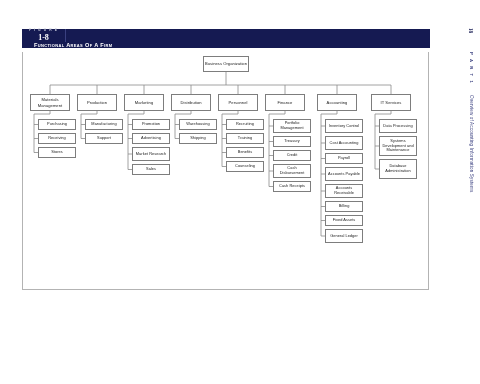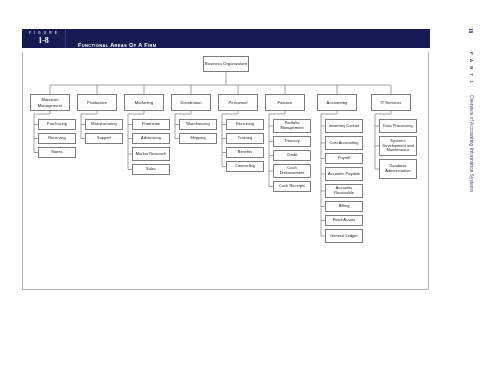--- a/index.html
+++ b/index.html
@@ -24,21 +24,22 @@
     background: #ffffff;
   }
 
   
   #figure-header {
     position: absolute;
     left: 22px; top: 29px;
     width: 408px; height: 19px;
     background: #151a52;
     display: flex;
-    align-items: flex-end;
+    align-items: flex-start;
+    flex-direction: column;
   }
   .fig-num-block {
     width: 44px;
     display: flex;
     flex-direction: column;
     align-items: center;
     justify-content: center;
     color: #ffffff;
     border-right: 1px solid #3a4080;
     height: 100%;

